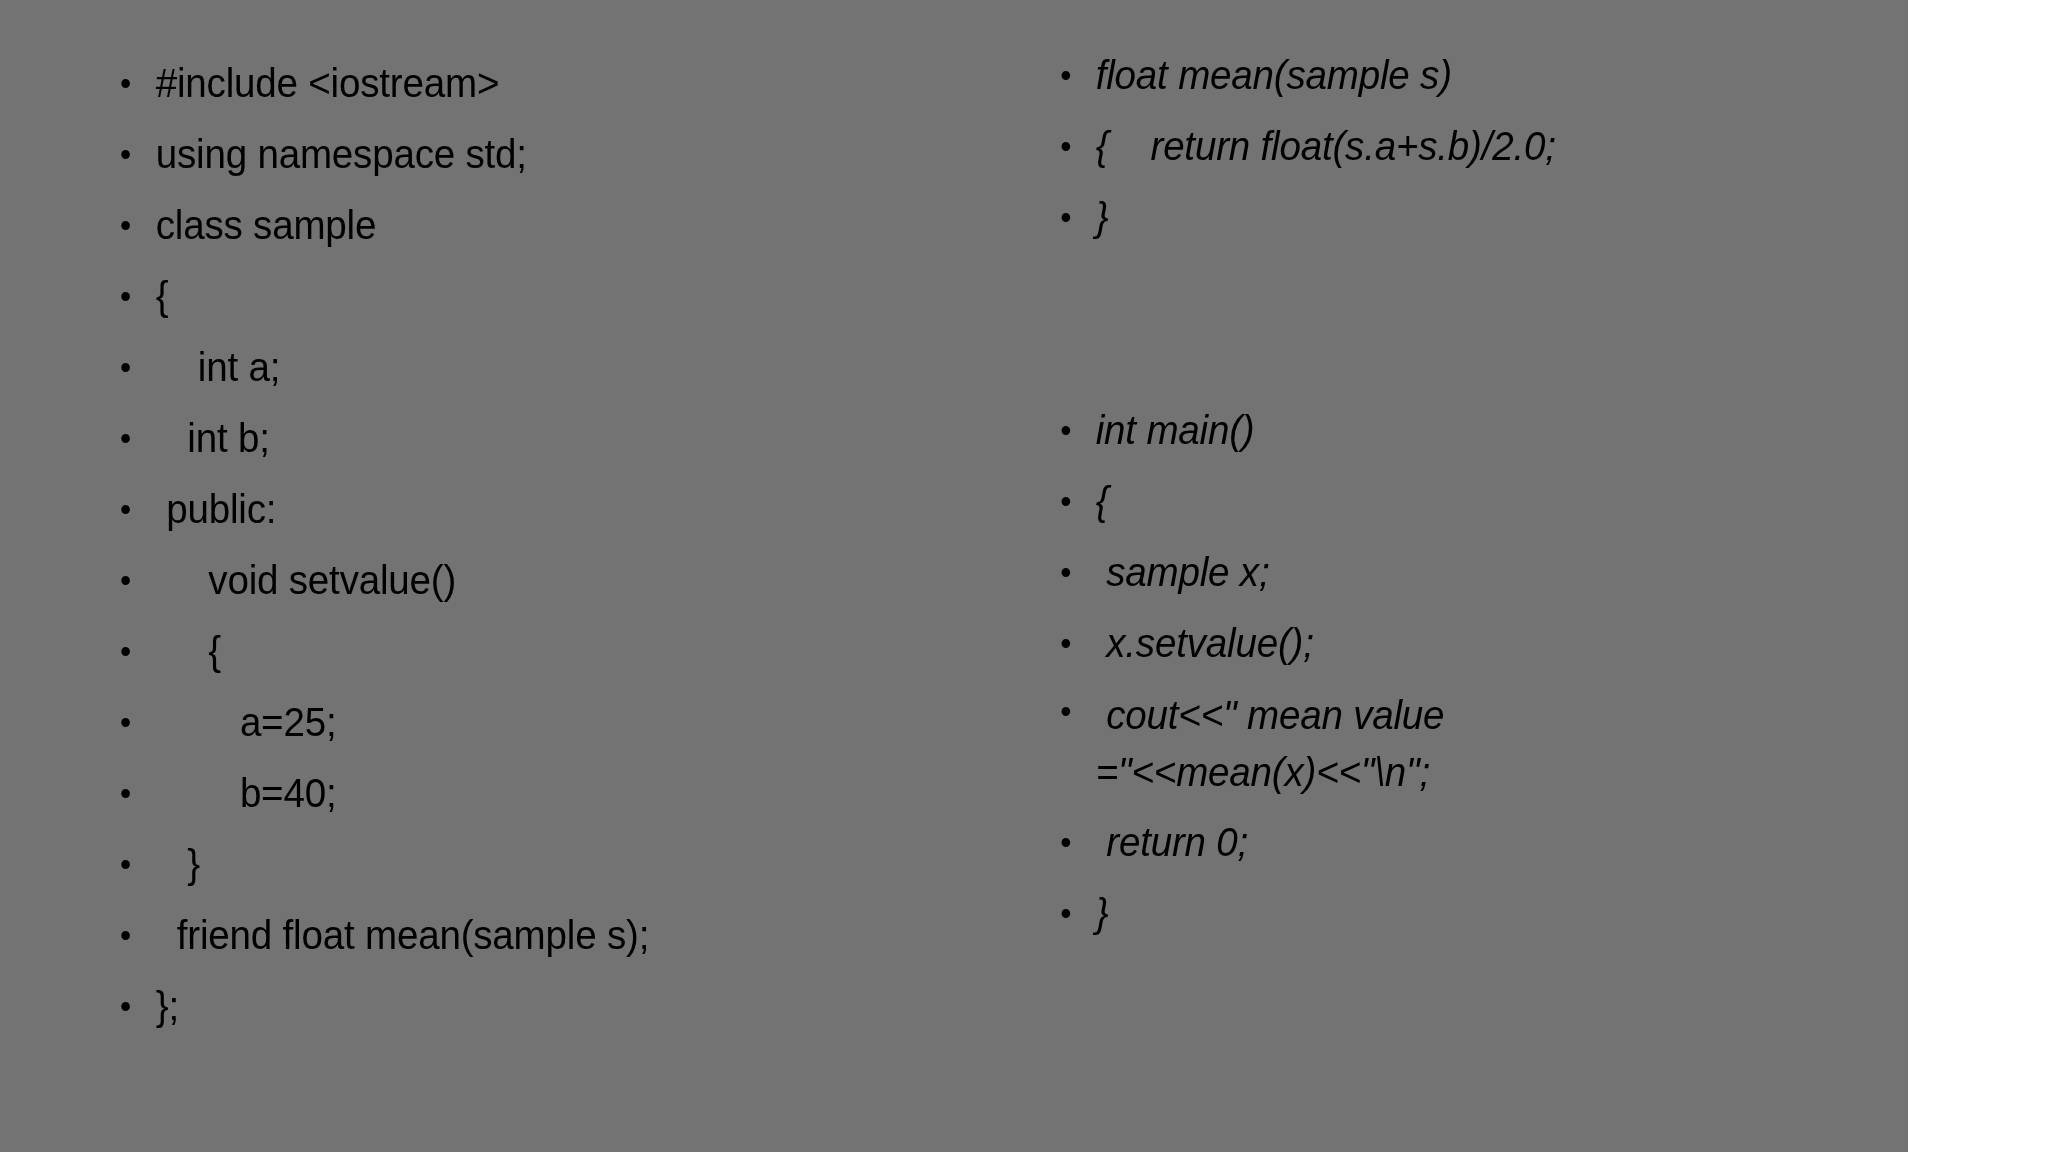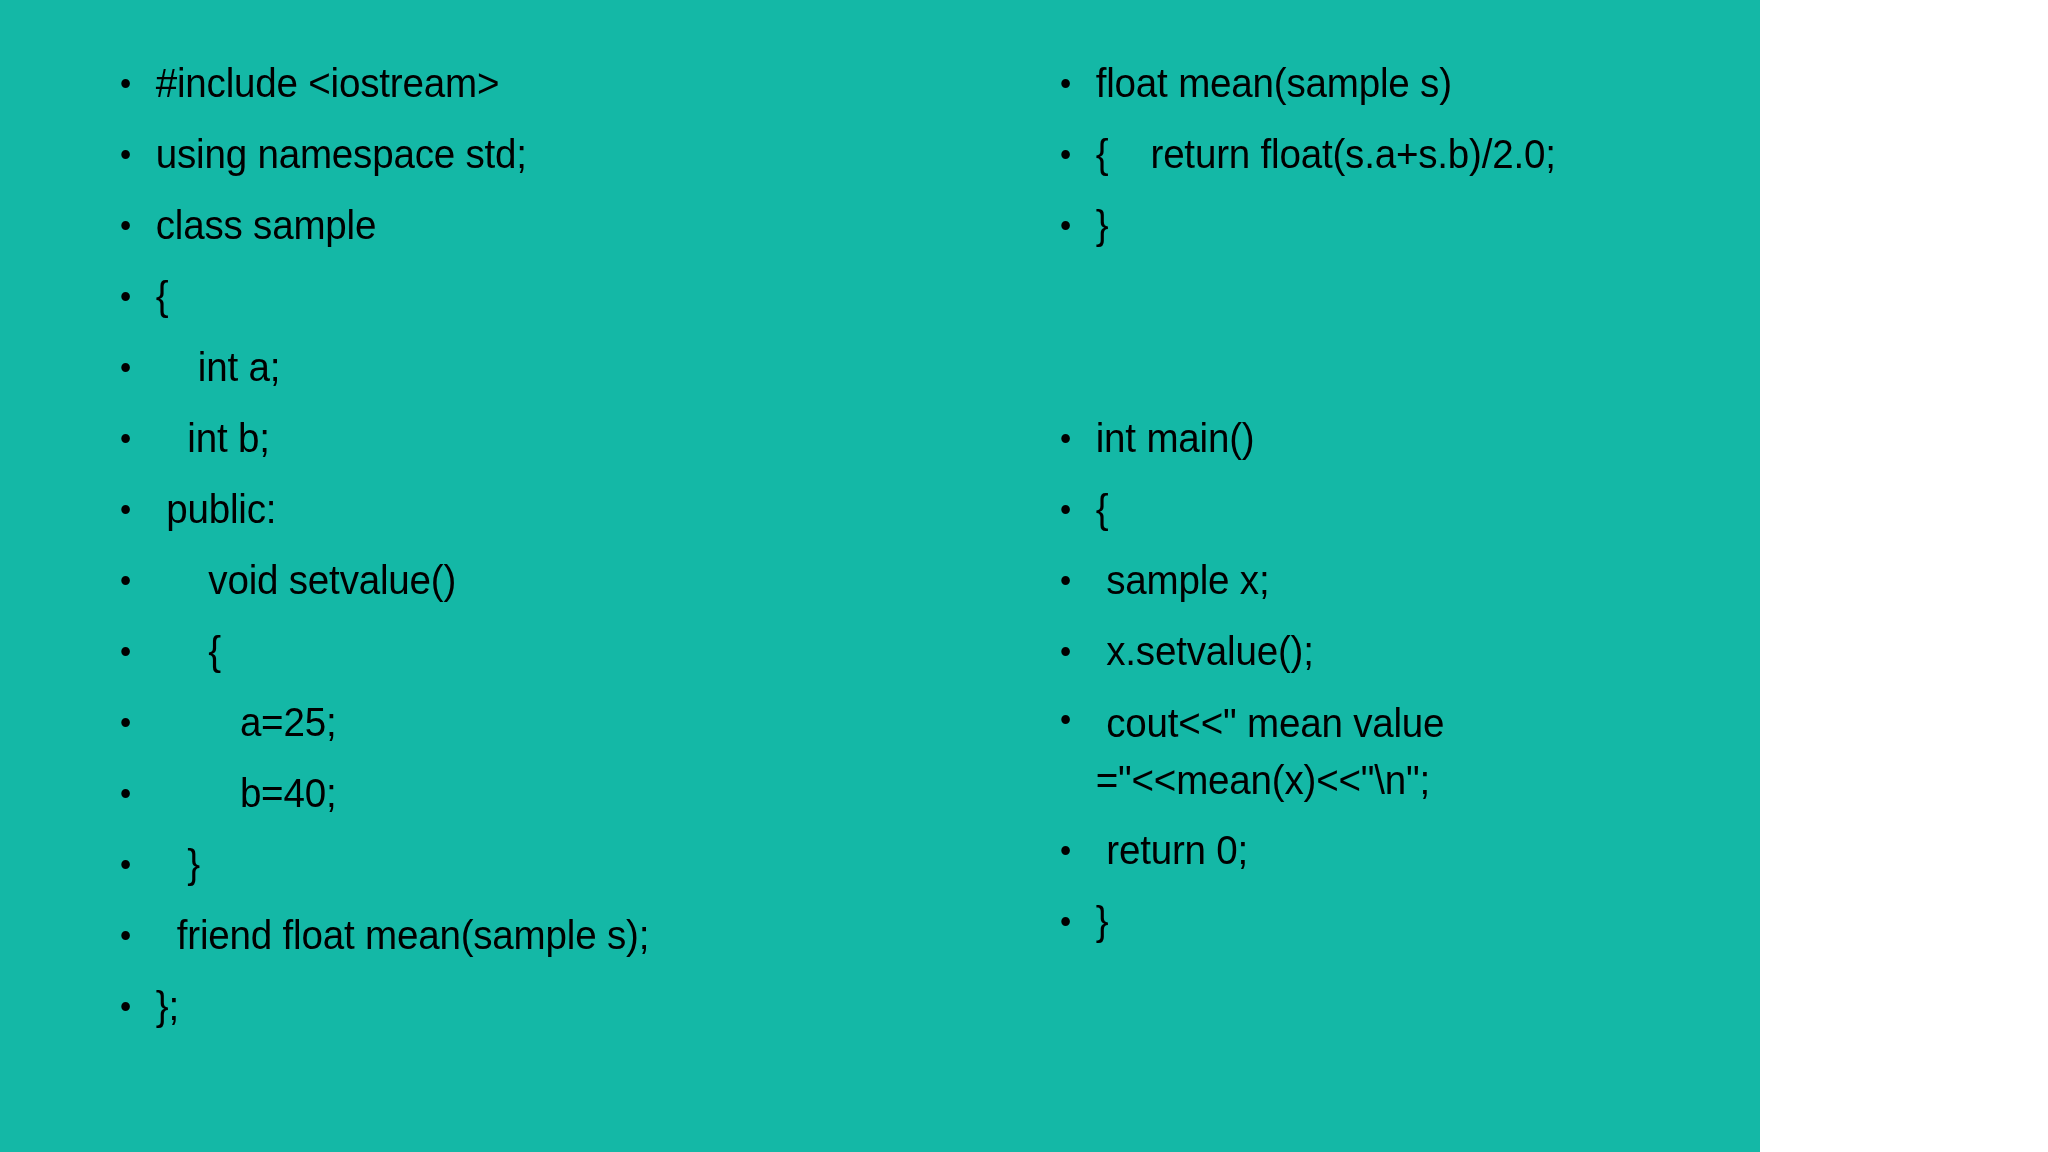--- a/index.html
+++ b/index.html
@@ -9,38 +9,39 @@
   }
   body {
     width: 2048px;
     height: 1152px;
     background: #ffffff;
     font-family: "Liberation Sans", "DejaVu Sans", sans-serif;
     overflow: hidden;
   }
   .slide {
     position: relative;
-    width: 1760px;
+    width: 1908px;
     height: 1152px;
-    background: #14b8a6;
+    background: #737373;
     box-sizing: border-box;
   }
   .column {
     position: absolute;
     top: 0;
   }
   .col-left {
     left: 120px;
     top: 48px;
     width: 800px;
   }
   .col-right {
     left: 1060px;
-    top: 48px;
+    top: 40px;
     width: 820px;
+    font-style: italic;
   }
   ul.code-list {
     list-style: none;
     margin: 0;
     padding: 0;
   }
   ul.code-list li.code-line {
     position: relative;
     padding-left: 38px;
     margin: 0 0 0 0;

